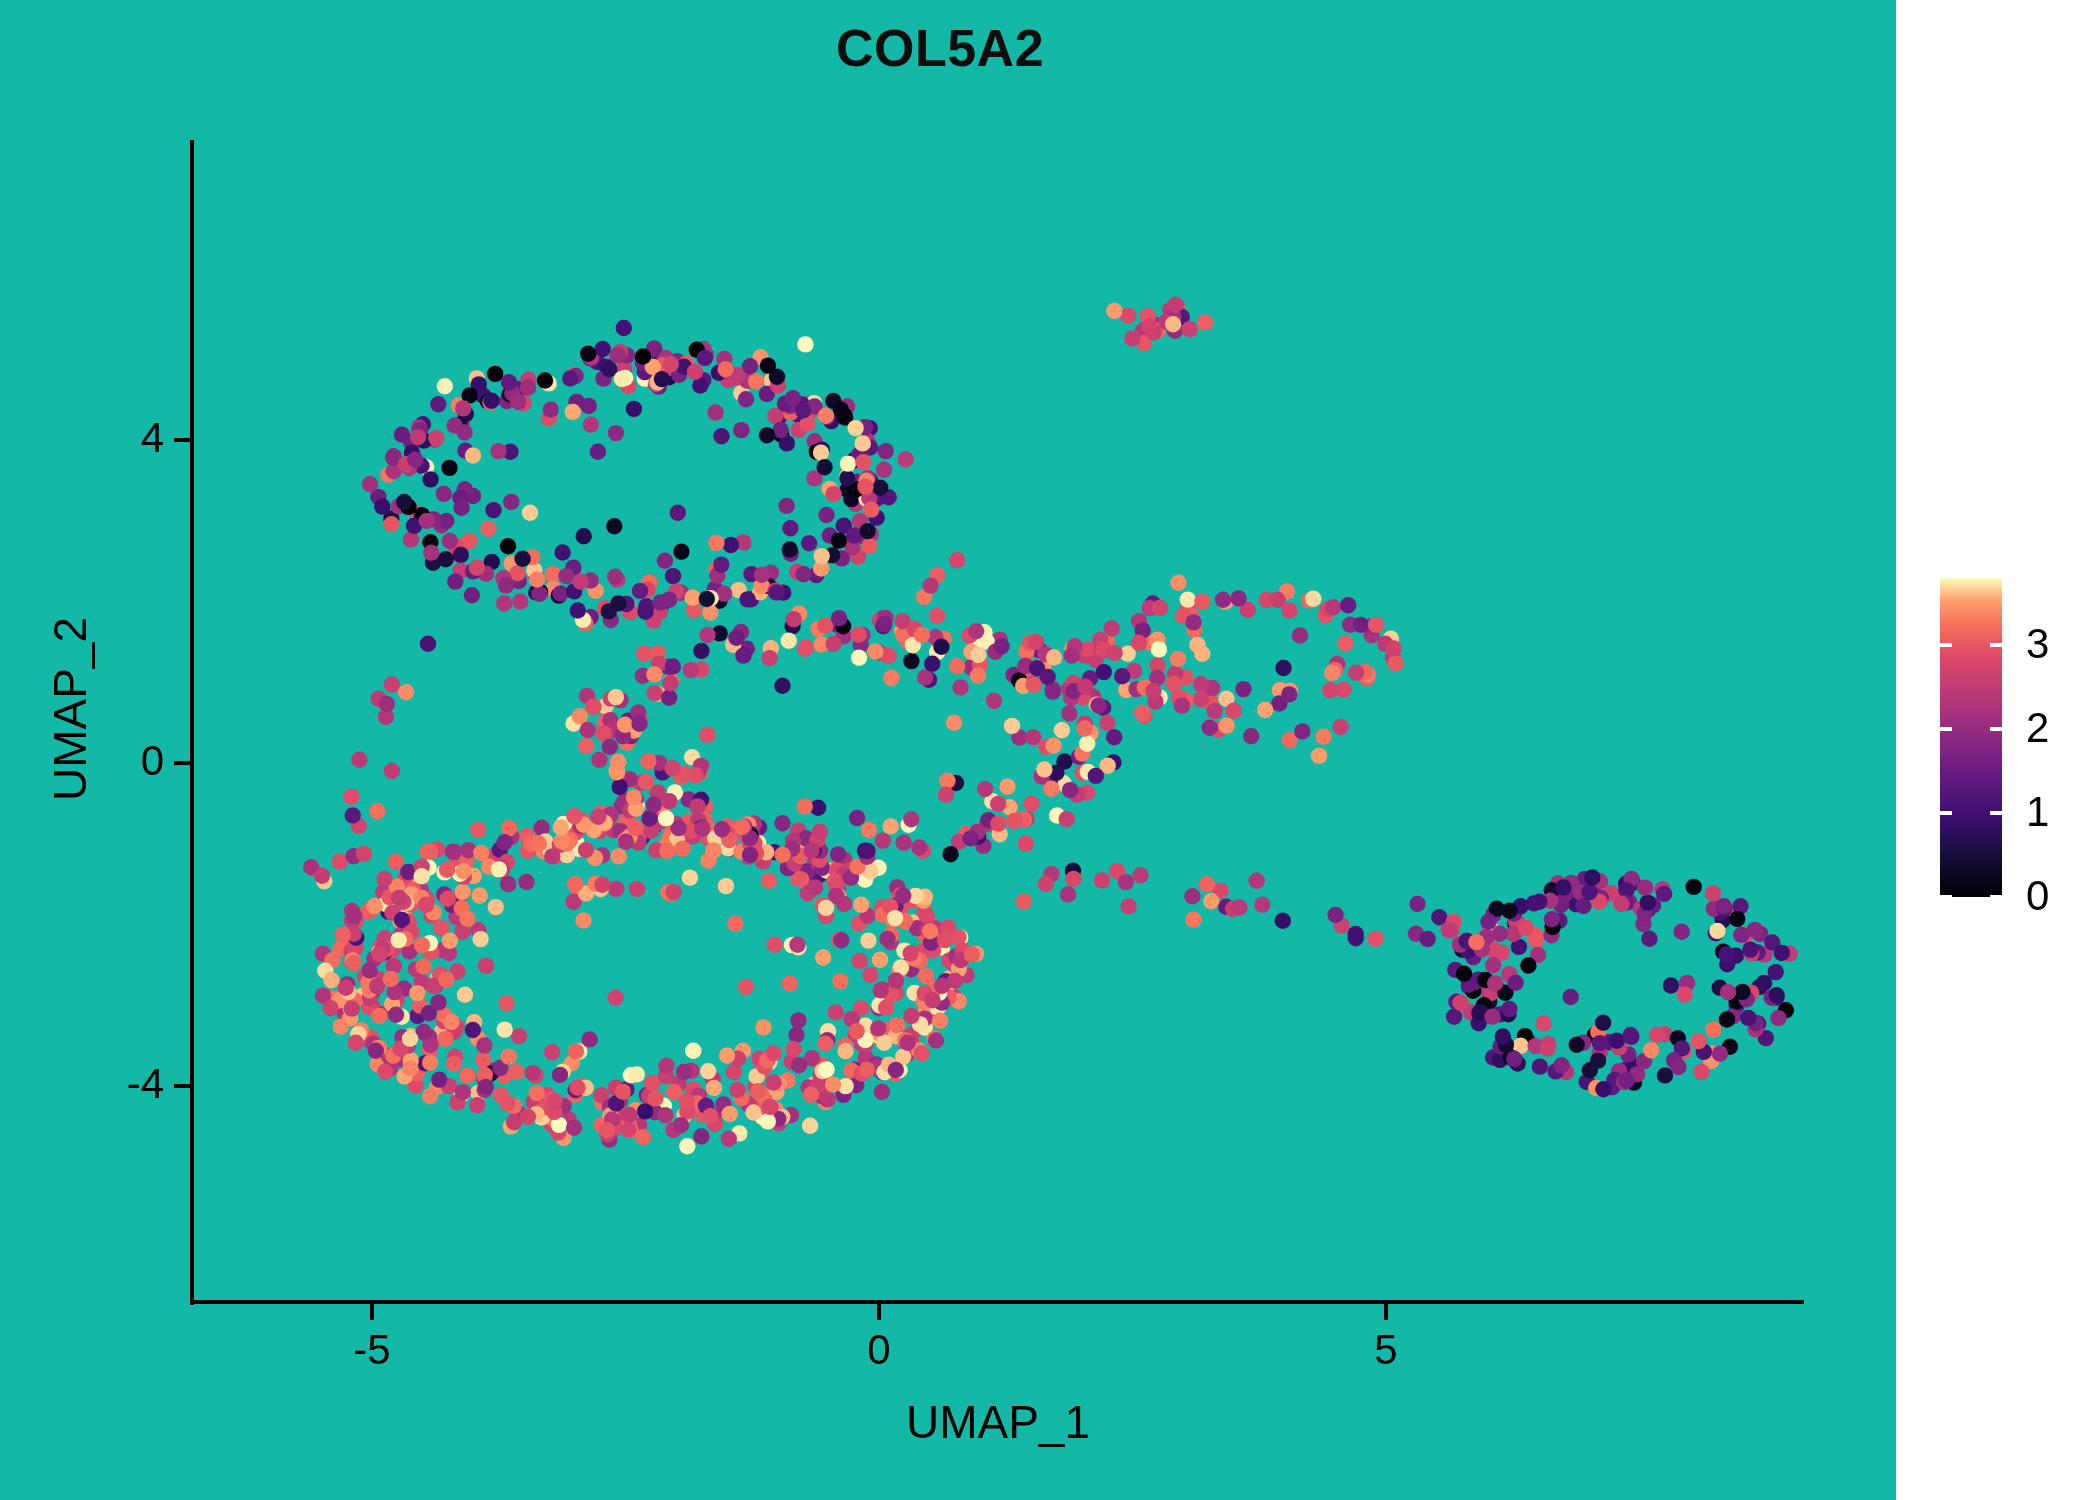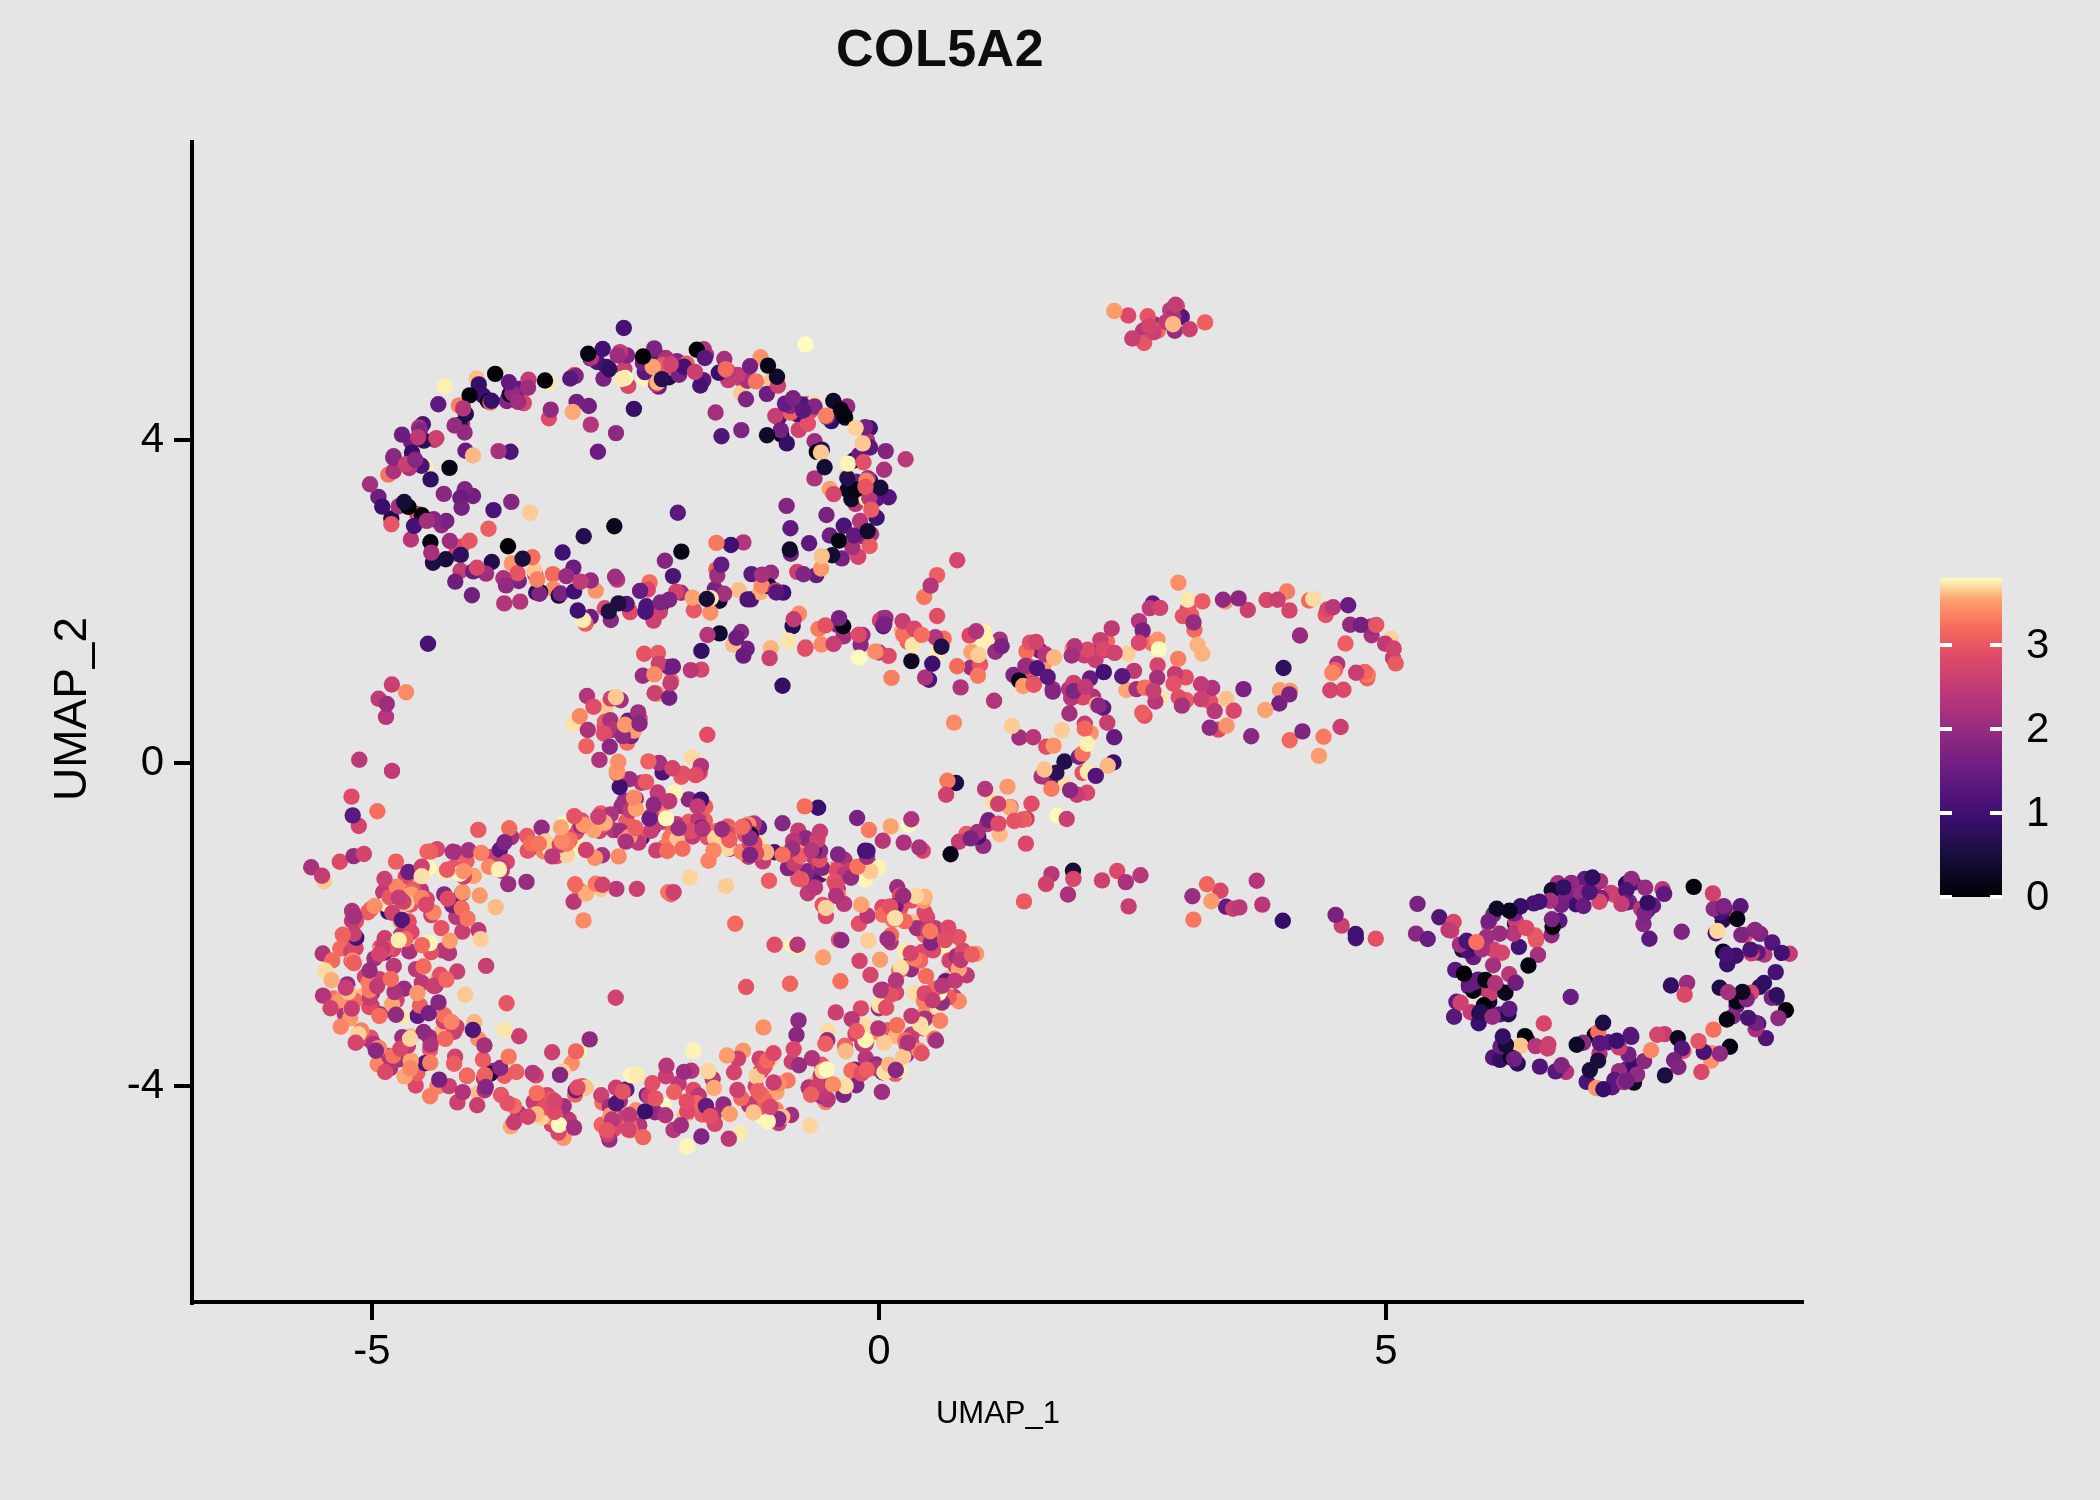--- a/index.html
+++ b/index.html
@@ -9,23 +9,23 @@
   }
   body {
     width: 2100px;
     height: 1500px;
     font-family: "Liberation Sans", sans-serif;
     color: #000000;
     overflow: hidden;
   }
   #root {
     position: relative;
-    width: 2100px;
+    width: 1896px;
     height: 1500px;
-    background: #e5e5e5;
+    background: #14b8a6;
   }
   #plot-title {
     position: absolute;
     left: 0;
     top: 18px;
     width: 1880px;
     text-align: center;
     font-size: 52px;
     font-weight: bold;
     letter-spacing: 0.5px;
@@ -94,21 +94,21 @@
     font-size: 42px;
     color: #000000;
     font-family: "Liberation Sans", sans-serif;
   }
   #x-axis-title {
     position: absolute;
     left: 194px;
     top: 1395px;
     width: 1608px;
     text-align: center;
-    font-size: 31px;
+    font-size: 46px;
     color: #000000;
     font-family: "Liberation Sans", sans-serif;
   }
   #y-axis-title {
     position: absolute;
     left: -330px;
     top: 682px;
     width: 800px;
     text-align: center;
     font-size: 46px;

